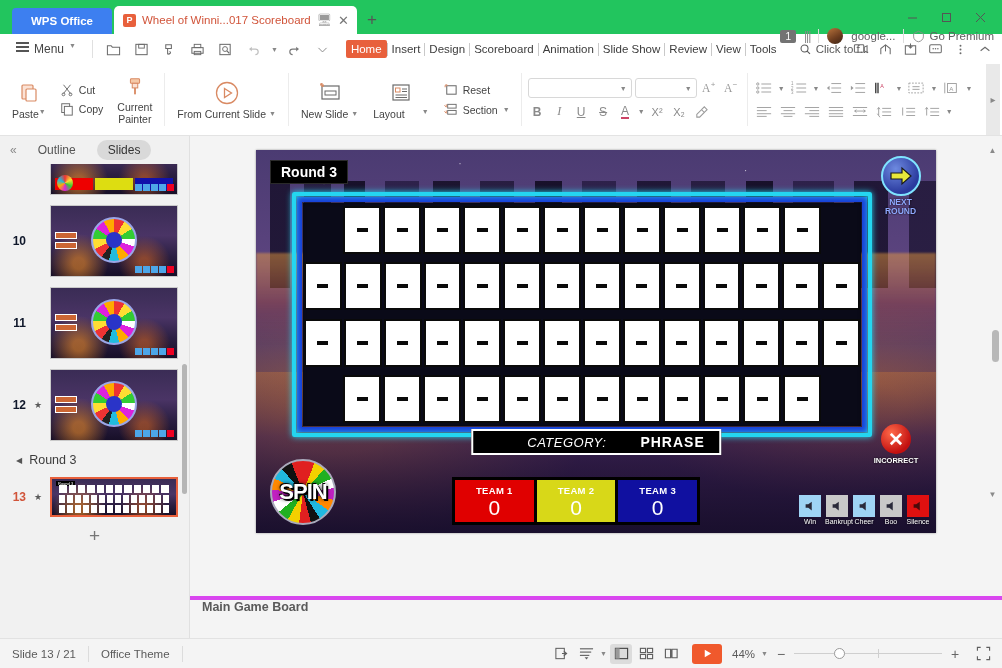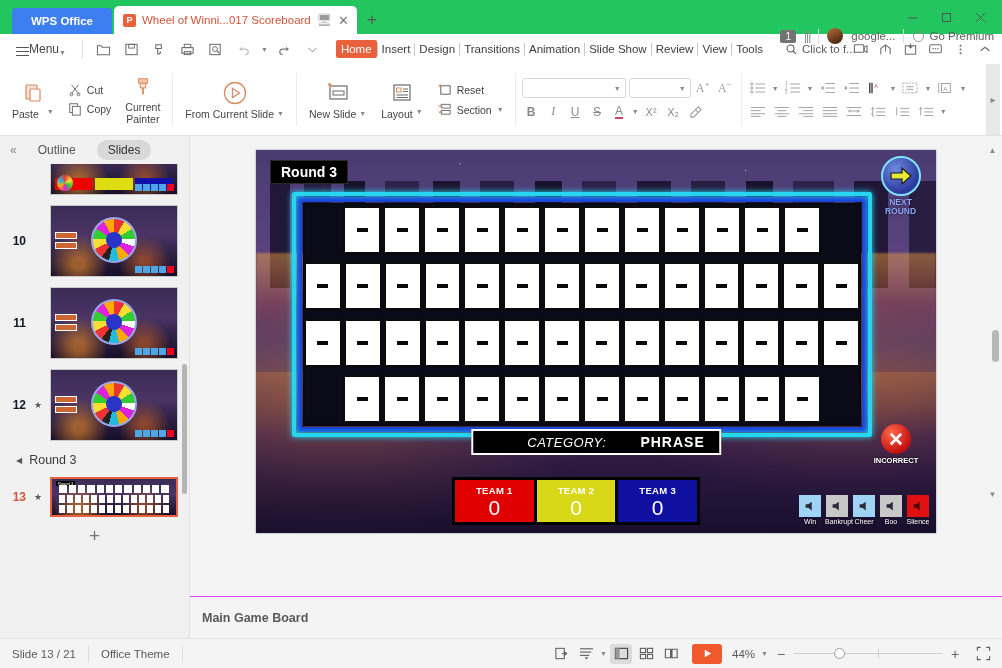--- a/index.html
+++ b/index.html
@@ -41,21 +41,21 @@
   
   .acctbar { position:absolute; right:8px; top:28px; display:flex; align-items:center; gap:8px; font-size:11.5px; color:#606060; }
   .pagecount { background:#737373; color:#fff; border-radius:2px; font-size:10px; padding:1px 5px; }
   .bars { letter-spacing:-1px; color:#888; font-size:12px; }
   .vdiv { width:1px; height:14px; background:#dcdcdc; }
   .avatar { width:16px;height:16px;border-radius:50%;background:linear-gradient(150deg,#b9743c,#6b3b1e 60%,#3b2415); display:inline-block; }
   .premium { display:flex; align-items:center; gap:4px; }
 
   
   .menurow { height:30px; background:#ffffff; display:flex; align-items:center; padding-left:10px; gap:6px; position:relative; font-size:12px; color:#444; }
-  .menubtn { display:flex;align-items:flex-end;padding:2px 6px;cursor:pointer; }
+  .menubtn { display:flex;align-items:flex-start;gap:5px;padding:2px 6px;cursor:pointer; }
   .hamb { display:inline-flex; flex-direction:column; gap:2.5px; }
   .hamb i { display:block;width:13px;height:1.5px;background:#555; }
   .mdiv { width:1px;height:18px;background:#e0e0e0;margin:0 4px; }
   .qicon { width:22px;height:22px;display:flex;align-items:center;justify-content:center;cursor:pointer;color:#6b6b6b; }
   .ribtabs { display:flex; align-items:center; margin-left:6px; font-size:11.5px; }
   .ribtab { padding:3px 4px; color:#3c3c3c; cursor:pointer; white-space:nowrap; }
   .ribtab.active { background:#e8603c; color:#fff; border-radius:2px; padding:3px 5px; }
   .ribsep { width:1px; height:13px; background:#c9c9c9; }
   .findbox { display:flex;align-items:center;gap:4px;margin-left:12px;color:#5a5a5a;font-size:11.5px;cursor:pointer;white-space:nowrap; }
   .rightmenu { position:absolute; right:6px; display:flex; align-items:center; gap:3px; }
@@ -119,21 +119,21 @@
   .tgrid { position:absolute; left:6%; top:16%; right:6%; bottom:6%; display:flex; flex-direction:column; gap:2px; }
   .tgrid div { flex:1; display:flex; gap:2px; }
   .tgrid div i { flex:1; background:#fff; }
   .tbar { position:absolute; left:4px; bottom:4px; right:4px; height:12px; display:flex; gap:2px; }
   .tbar i { flex:1; }
 
   
   .main { flex:1; display:flex; flex-direction:column; background:#f4f4f4; min-width:0; position:relative; }
   .canvaswrap { flex:1; display:flex; align-items:flex-start; justify-content:center; padding-top:14px; position:relative; }
   .slide { width:680px; height:383px; position:relative; box-shadow:0 0 2px rgba(0,0,0,.4); overflow:hidden; background:#1a1030; }
-  .notes { height:42px; background:#f4f4f4; border-top:1px solid #d946ef; display:flex; align-items:center; padding-left:12px; font-size:12.5px; color:#5a5a5a; font-weight:bold; }
+  .notes { height:42px; background:#f4f4f4; border-top:4px solid #d946ef; display:flex; align-items:flex-start; padding-left:12px; font-size:12.5px; color:#5a5a5a; font-weight:bold; }
   .vscroll { position:absolute; right:3px; top:14px; width:7px; height:345px; }
   .vscroll .thumbbar { position:absolute; top:180px; width:7px; height:32px; background:#b8b8b8; border-radius:4px; }
   .vs-arrow { position:absolute; right:1px; width:11px; text-align:center; font-size:8px; color:#8a8a8a; cursor:pointer; }
 
   
   .sky { position:absolute; inset:0;
     background:
       radial-gradient(ellipse at 12% 72%, rgba(255,150,50,.40) 0 7%, transparent 30%),
       radial-gradient(ellipse at 88% 66%, rgba(255,140,40,.34) 0 6%, transparent 28%),
       linear-gradient(180deg,#4b3b72 0%, #5c447f 30%, #4a3566 52%, #2c1f47 76%, #1b1230 100%);
@@ -328,21 +328,21 @@
         </svg>
     </div>
 
     <div class="ribtabs">
       <div class="ribtab active"><span>Home</span></div>
       <div class="ribsep"></div>
       <div class="ribtab"><span>Insert</span></div>
       <div class="ribsep"></div>
       <div class="ribtab"><span>Design</span></div>
       <div class="ribsep"></div>
-      <div class="ribtab"><span>Transitions</span></div>
+      <div class="ribtab"><span>Scoreboard</span></div>
       <div class="ribsep"></div>
       <div class="ribtab"><span>Animation</span></div>
       <div class="ribsep"></div>
       <div class="ribtab"><span>Slide Show</span></div>
       <div class="ribsep"></div>
       <div class="ribtab"><span>Review</span></div>
       <div class="ribsep"></div>
       <div class="ribtab"><span>View</span></div>
       <div class="ribsep"></div>
       <div class="ribtab"><span>Tools</span></div>
@@ -415,21 +415,21 @@
 
   <div class="ribbon">
     <div class="grp">
       <div class="bigbtn">
         <span class="ic">
           <svg width="24" height="24" viewBox="0 0 24 24">
               <rect x="5" y="4" width="11" height="14" rx="1" fill="#fbe2d5" stroke="#d98a63" stroke-width="1.2"></rect>
               <rect x="9" y="8" width="10" height="12" rx="1" fill="#fff" stroke="#d98a63" stroke-width="1.2"></rect>
             </svg>
         </span>
-        <span style="display:flex;gap:8px;align-items:flex-start;">
+        <span style="display:flex;gap:0;align-items:flex-start;">
           <span>Paste</span>
           <span class="caret">▼</span>
         </span>
       </div>
       <div class="smallcol">
         <div class="smallbtn">
           <svg width="14" height="14" viewBox="0 0 16 16">
               <path d="M4 2l8 10M12 2L4 12" stroke="#6b6b6b" stroke-width="1.1" fill="none"></path>
               <circle cx="4" cy="13" r="1.6" fill="none" stroke="#6b6b6b" stroke-width="1.1"></circle>
               <circle cx="12" cy="13" r="1.6" fill="none" stroke="#6b6b6b" stroke-width="1.1"></circle>
@@ -494,21 +494,21 @@
         <span class="ic">
           <svg width="26" height="26" viewBox="0 0 26 26">
               <rect x="5" y="5" width="16" height="15" fill="none" stroke="#6b6b6b" stroke-width="1.2"></rect>
               <rect x="7.5" y="8" width="4.5" height="4" fill="none" stroke="#d98a63" stroke-width="1"></rect>
               <line x1="14" y1="9" x2="19" y2="9" stroke="#6b6b6b" stroke-width="1"></line>
               <line x1="14" y1="11.5" x2="19" y2="11.5" stroke="#6b6b6b" stroke-width="1"></line>
               <line x1="7.5" y1="15" x2="19" y2="15" stroke="#6b6b6b" stroke-width="1"></line>
               <line x1="7.5" y1="17.5" x2="19" y2="17.5" stroke="#6b6b6b" stroke-width="1"></line>
             </svg>
         </span>
-        <span style="display:flex;gap:3px;align-items:flex-start;">
+        <span style="display:flex;gap:17px;align-items:flex-start;">
           <span>Layout</span>
           <span class="caret">▼</span>
         </span>
       </div>
       <div class="smallcol">
         <div class="smallbtn">
           <svg width="15" height="15" viewBox="0 0 16 16">
               <rect x="4" y="4" width="10" height="9" fill="none" stroke="#6b6b6b" stroke-width="1.1"></rect>
               <path d="M5 4C3 2 1.5 3.5 2.5 5.5" fill="none" stroke="#d98a63" stroke-width="1.1"></path>
             </svg>
@@ -1075,20 +1075,23 @@
                   </div>
               </div>
             </div>
           </div>
 
           <div class="catbar">
             <span class="catlbl">CATEGORY:</span>
             <span class="catval">PHRASE</span>
           </div>
 
+          <div class="spin">
+            <span>SPIN</span>
+          </div>
 
           <div class="scores">
             <div class="team" style="background:#e00000;">
               <span class="tname">TEAM 1</span>
               <span class="tscore">0</span>
             </div>
             <div class="team" style="background:#d8d818;">
               <span class="tname">TEAM 2</span>
               <span class="tscore">0</span>
             </div>

